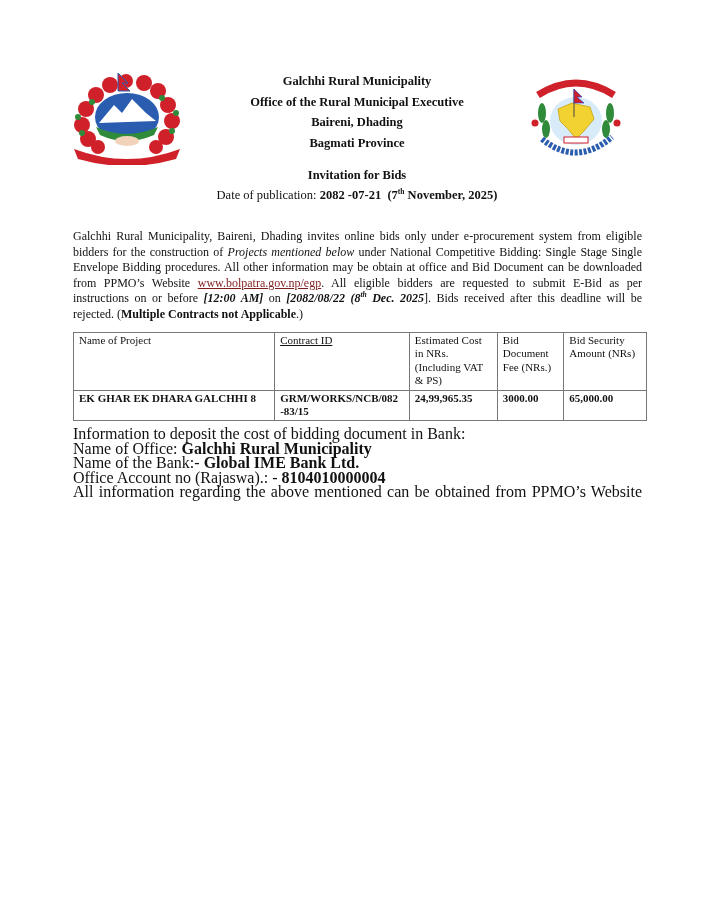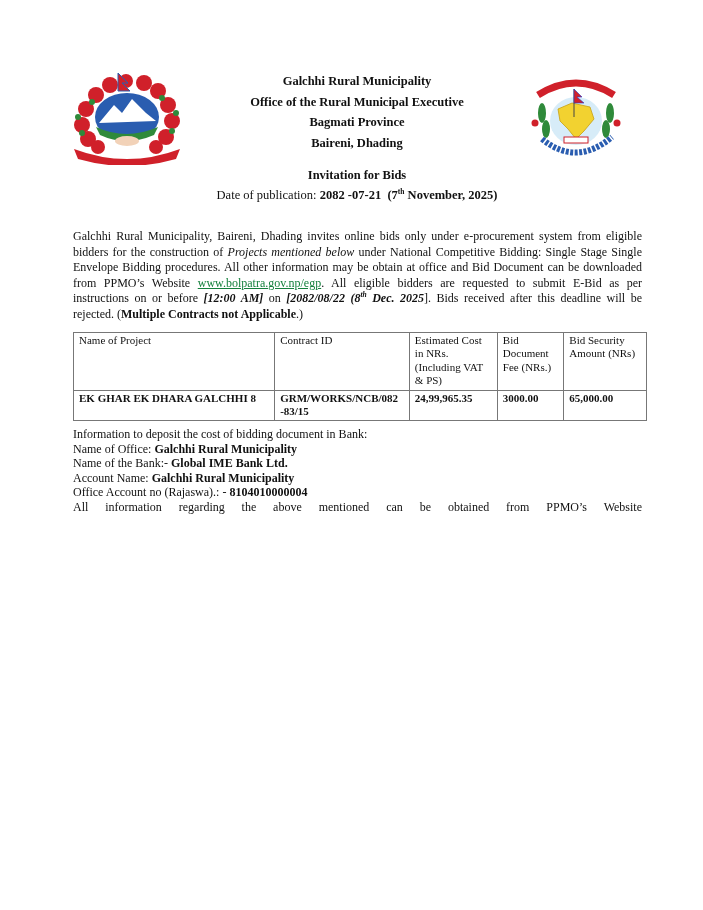--- a/index.html
+++ b/index.html
@@ -17,33 +17,33 @@
   .pubdate { position:absolute; left:120px; top:172px; width:474px; text-align:center;
              font-size:12.5px; line-height:20px; }
   .pubdate b { font-weight:bold;text-align:right; }
   sup { font-size:7.5px; line-height:0; vertical-align:super; }
 
   
   .para { position:absolute; left:73px; top:216px; width:569px; font-size:12px;
           line-height:15.6px; text-align:justify; }
   .para i { font-style:italic; }
   .para .bi { font-weight:bold; font-style:italic; }
-  a.link { color:#15803d; text-decoration:underline; }
+  a.link { color:#7f1d1d; text-decoration:underline; }
 
   
   table.bids { position:absolute; left:73px; top:319px; width:574px;
                border-collapse:collapse; font-size:11px; line-height:13.4px; }
   table.bids th, table.bids td { border:1px solid #777; vertical-align:top;
                text-align:left; padding:1px 5px 2px 5px; }
   table.bids th { font-weight:normal; height:50px; }
   table.bids td { font-weight:bold; height:24px; }
-  .c1 { width:197px;margin-top:46px; } .c2 { width:124px; } .c3 { width:78px; } .c4 { width:56px; } .c5 { width:73px; }
+  .c1 { width:197px;margin-top:46px; } .c2 { width:124px;text-decoration:underline; } .c3 { width:78px; } .c4 { width:56px; } .c5 { width:73px; }
 
   
-  .bank { position:absolute; left:73px; top:414px; width:569px; font-size:12px; line-height:14.6px; }
+  .bank { position:absolute; left:73px; top:414px; width:569px; font-size:16px; line-height:14.6px; }
   .bank .row b { font-weight:bold; }
   .bank .last { text-align:justify; text-align-last:justify; }
 </style>
 </head>
 <body>
 
 <div class="page">
 
   <div class="logo-left">
     <svg width="122" height="96" viewBox="0 0 122 96">
@@ -80,22 +80,22 @@
 
       <ellipse cx="61" cy="72" rx="12" ry="5" fill="#f2d2b8"></ellipse>
 
       <path d="M8 80 Q61 100 114 80 L110 90 Q61 104 12 90 Z" fill="#d0202a"></path>
     </svg>
   </div>
 
   <div class="header">
     <div>Galchhi Rural Municipality</div>
     <div>Office of the Rural Municipal Executive</div>
+    <div>Baireni, Dhading</div>
     <div>Bagmati Province</div>
-    <div>Baireni, Dhading</div>
   </div>
 
   <div class="logo-right">
     <svg width="96" height="92" viewBox="0 0 96 92">
       <path d="M10 22 Q48 -2 86 22" fill="none" stroke="#d0202a" stroke-width="7"></path>
       <g fill="#2f8a3a">
         <ellipse cx="14" cy="40" rx="4" ry="10"></ellipse>
           <ellipse cx="18" cy="56" rx="4" ry="9"></ellipse>
         <ellipse cx="82" cy="40" rx="4" ry="10"></ellipse>
           <ellipse cx="78" cy="56" rx="4" ry="9"></ellipse>
@@ -138,18 +138,17 @@
         <td>3000.00</td>
         <td>65,000.00</td>
       </tr>
     </tbody>
   </table>
 
   <div class="bank">
     <div class="row">Information to deposit the cost of bidding document in Bank:</div>
     <div class="row"><span>Name of Office: </span><b>Galchhi Rural Municipality</b></div>
     <div class="row"><span>Name of the Bank:- </span><b>Global IME Bank Ltd.</b></div>
-    <div class="row"><span>Account Name: </span><b>Galchhi Rural Municipality</b></div>
     <div class="row"><span>Office Account no (Rajaswa).: - </span><b>8104010000004</b></div>
     <div class="row last">All information regarding the above mentioned can be obtained from PPMO’s Website</div>
   </div>
 
 </div>
 
 </body></html>

